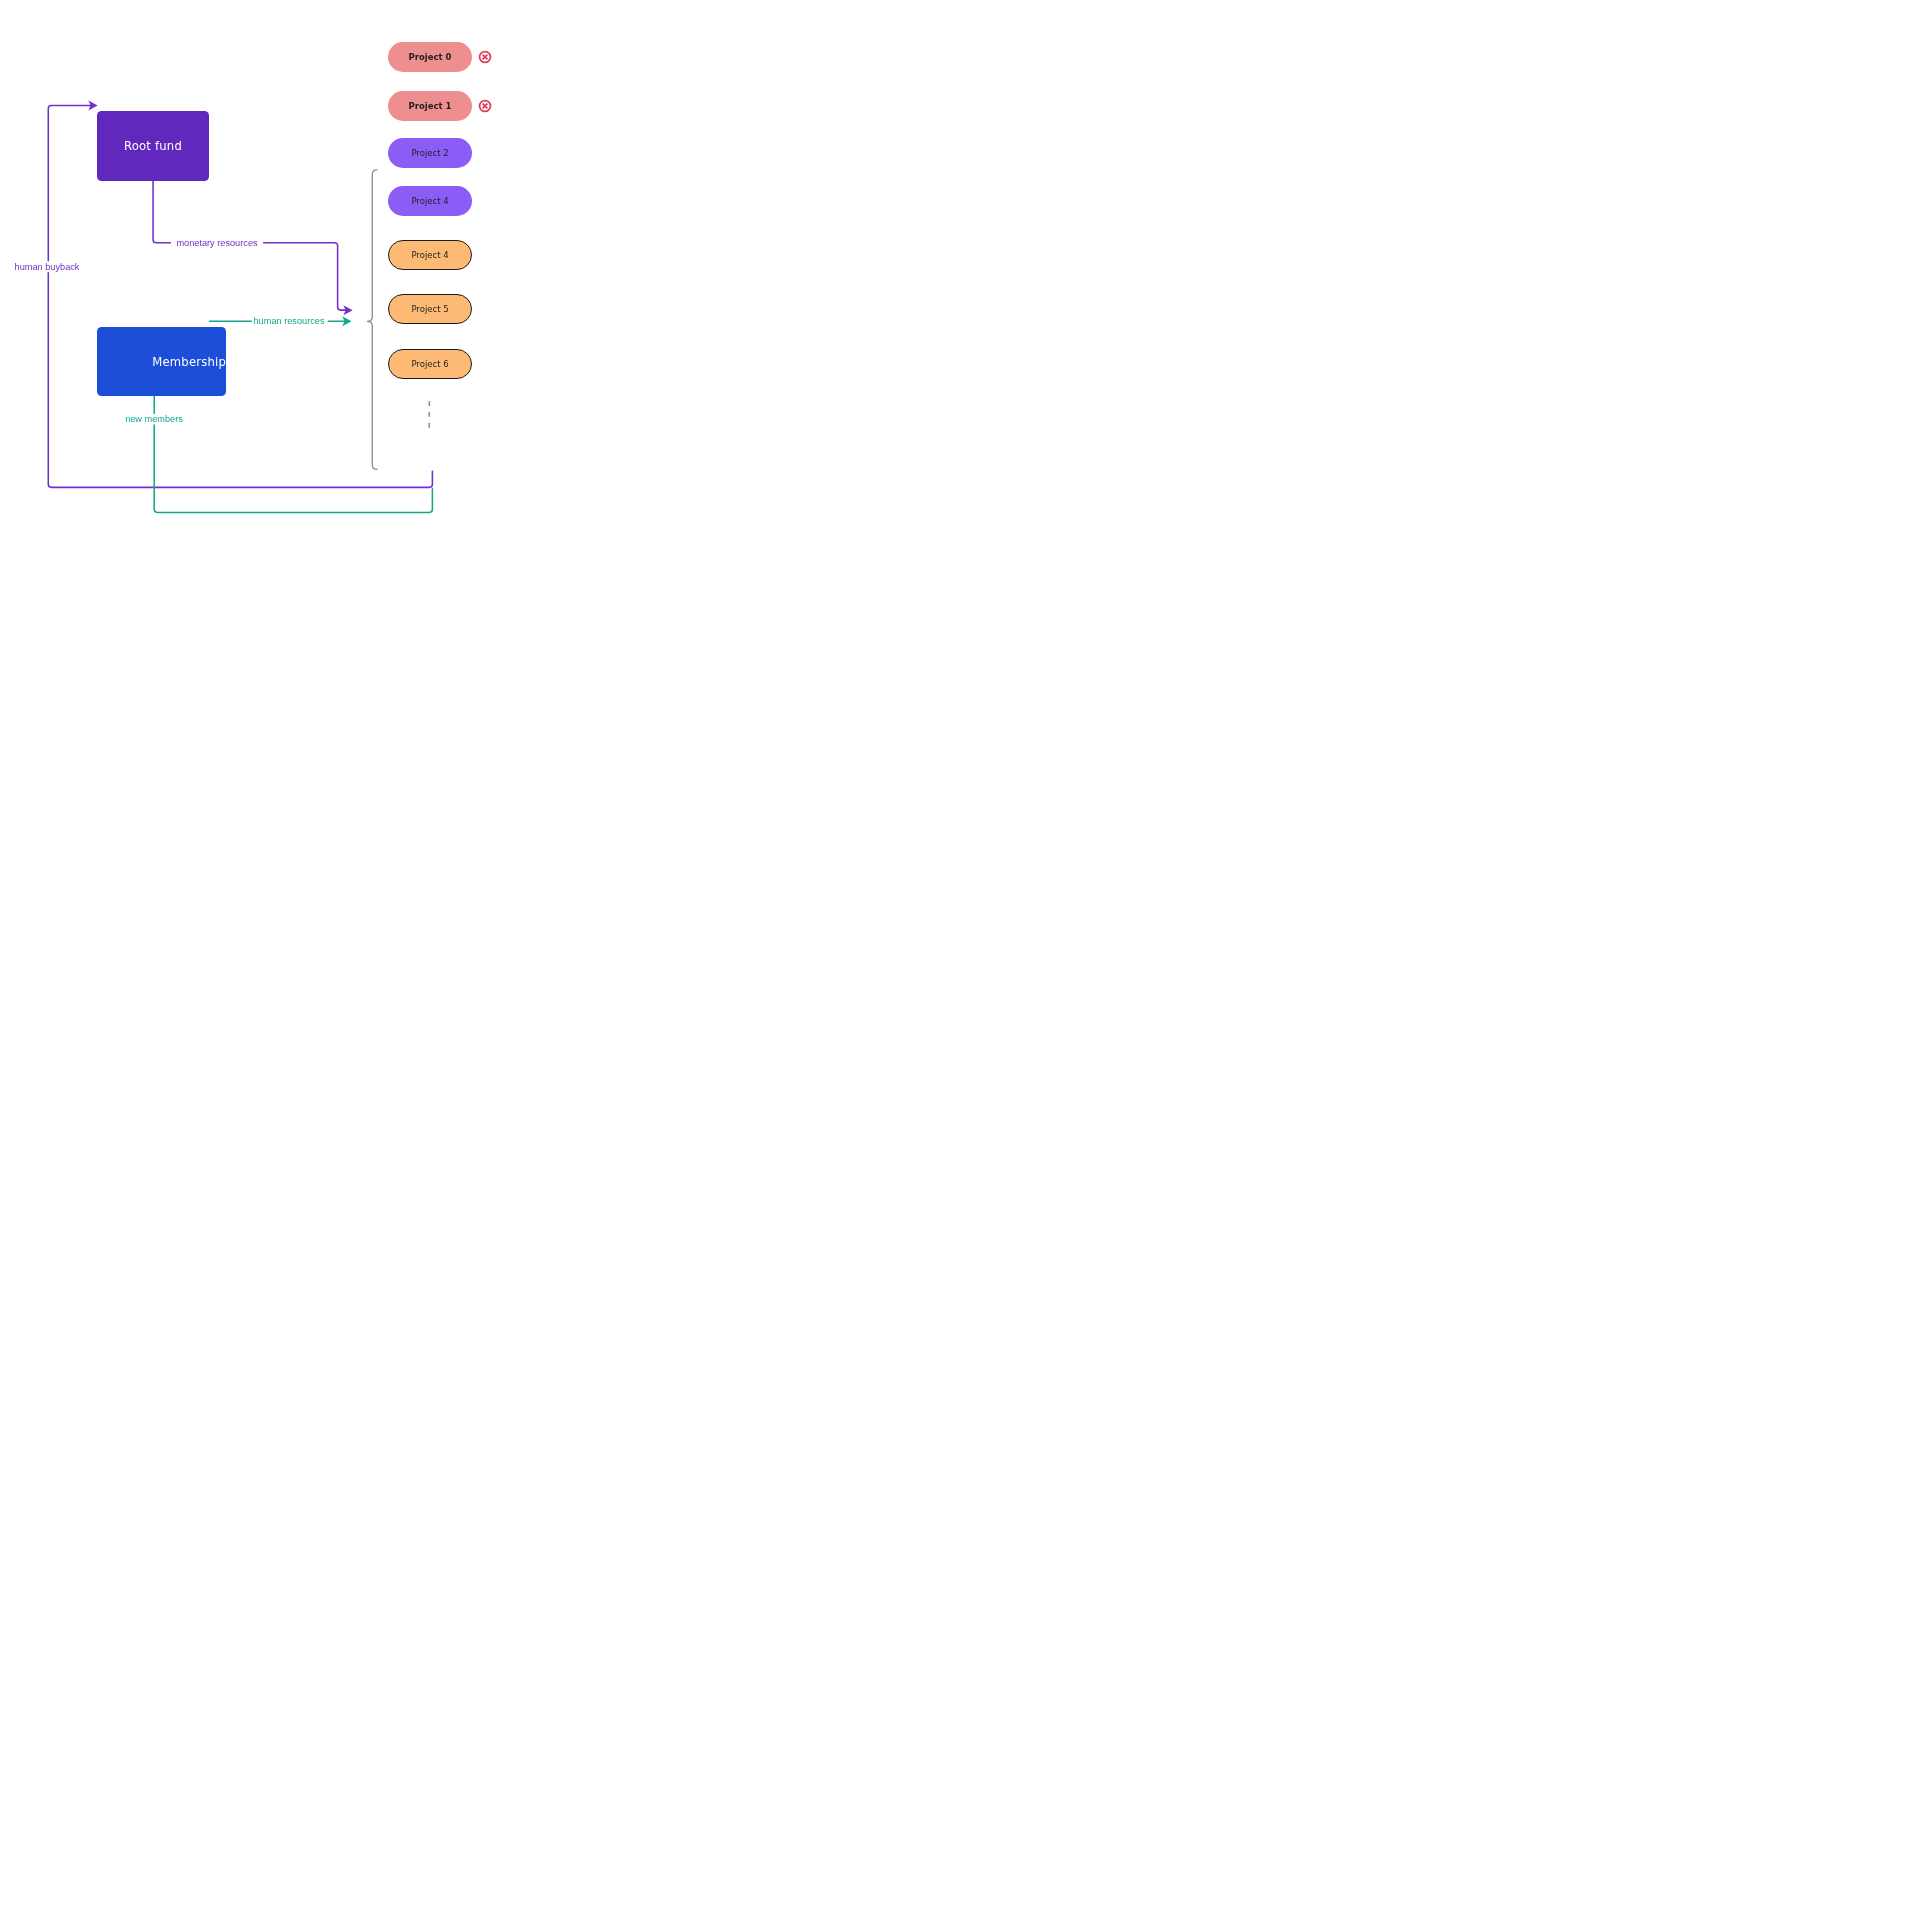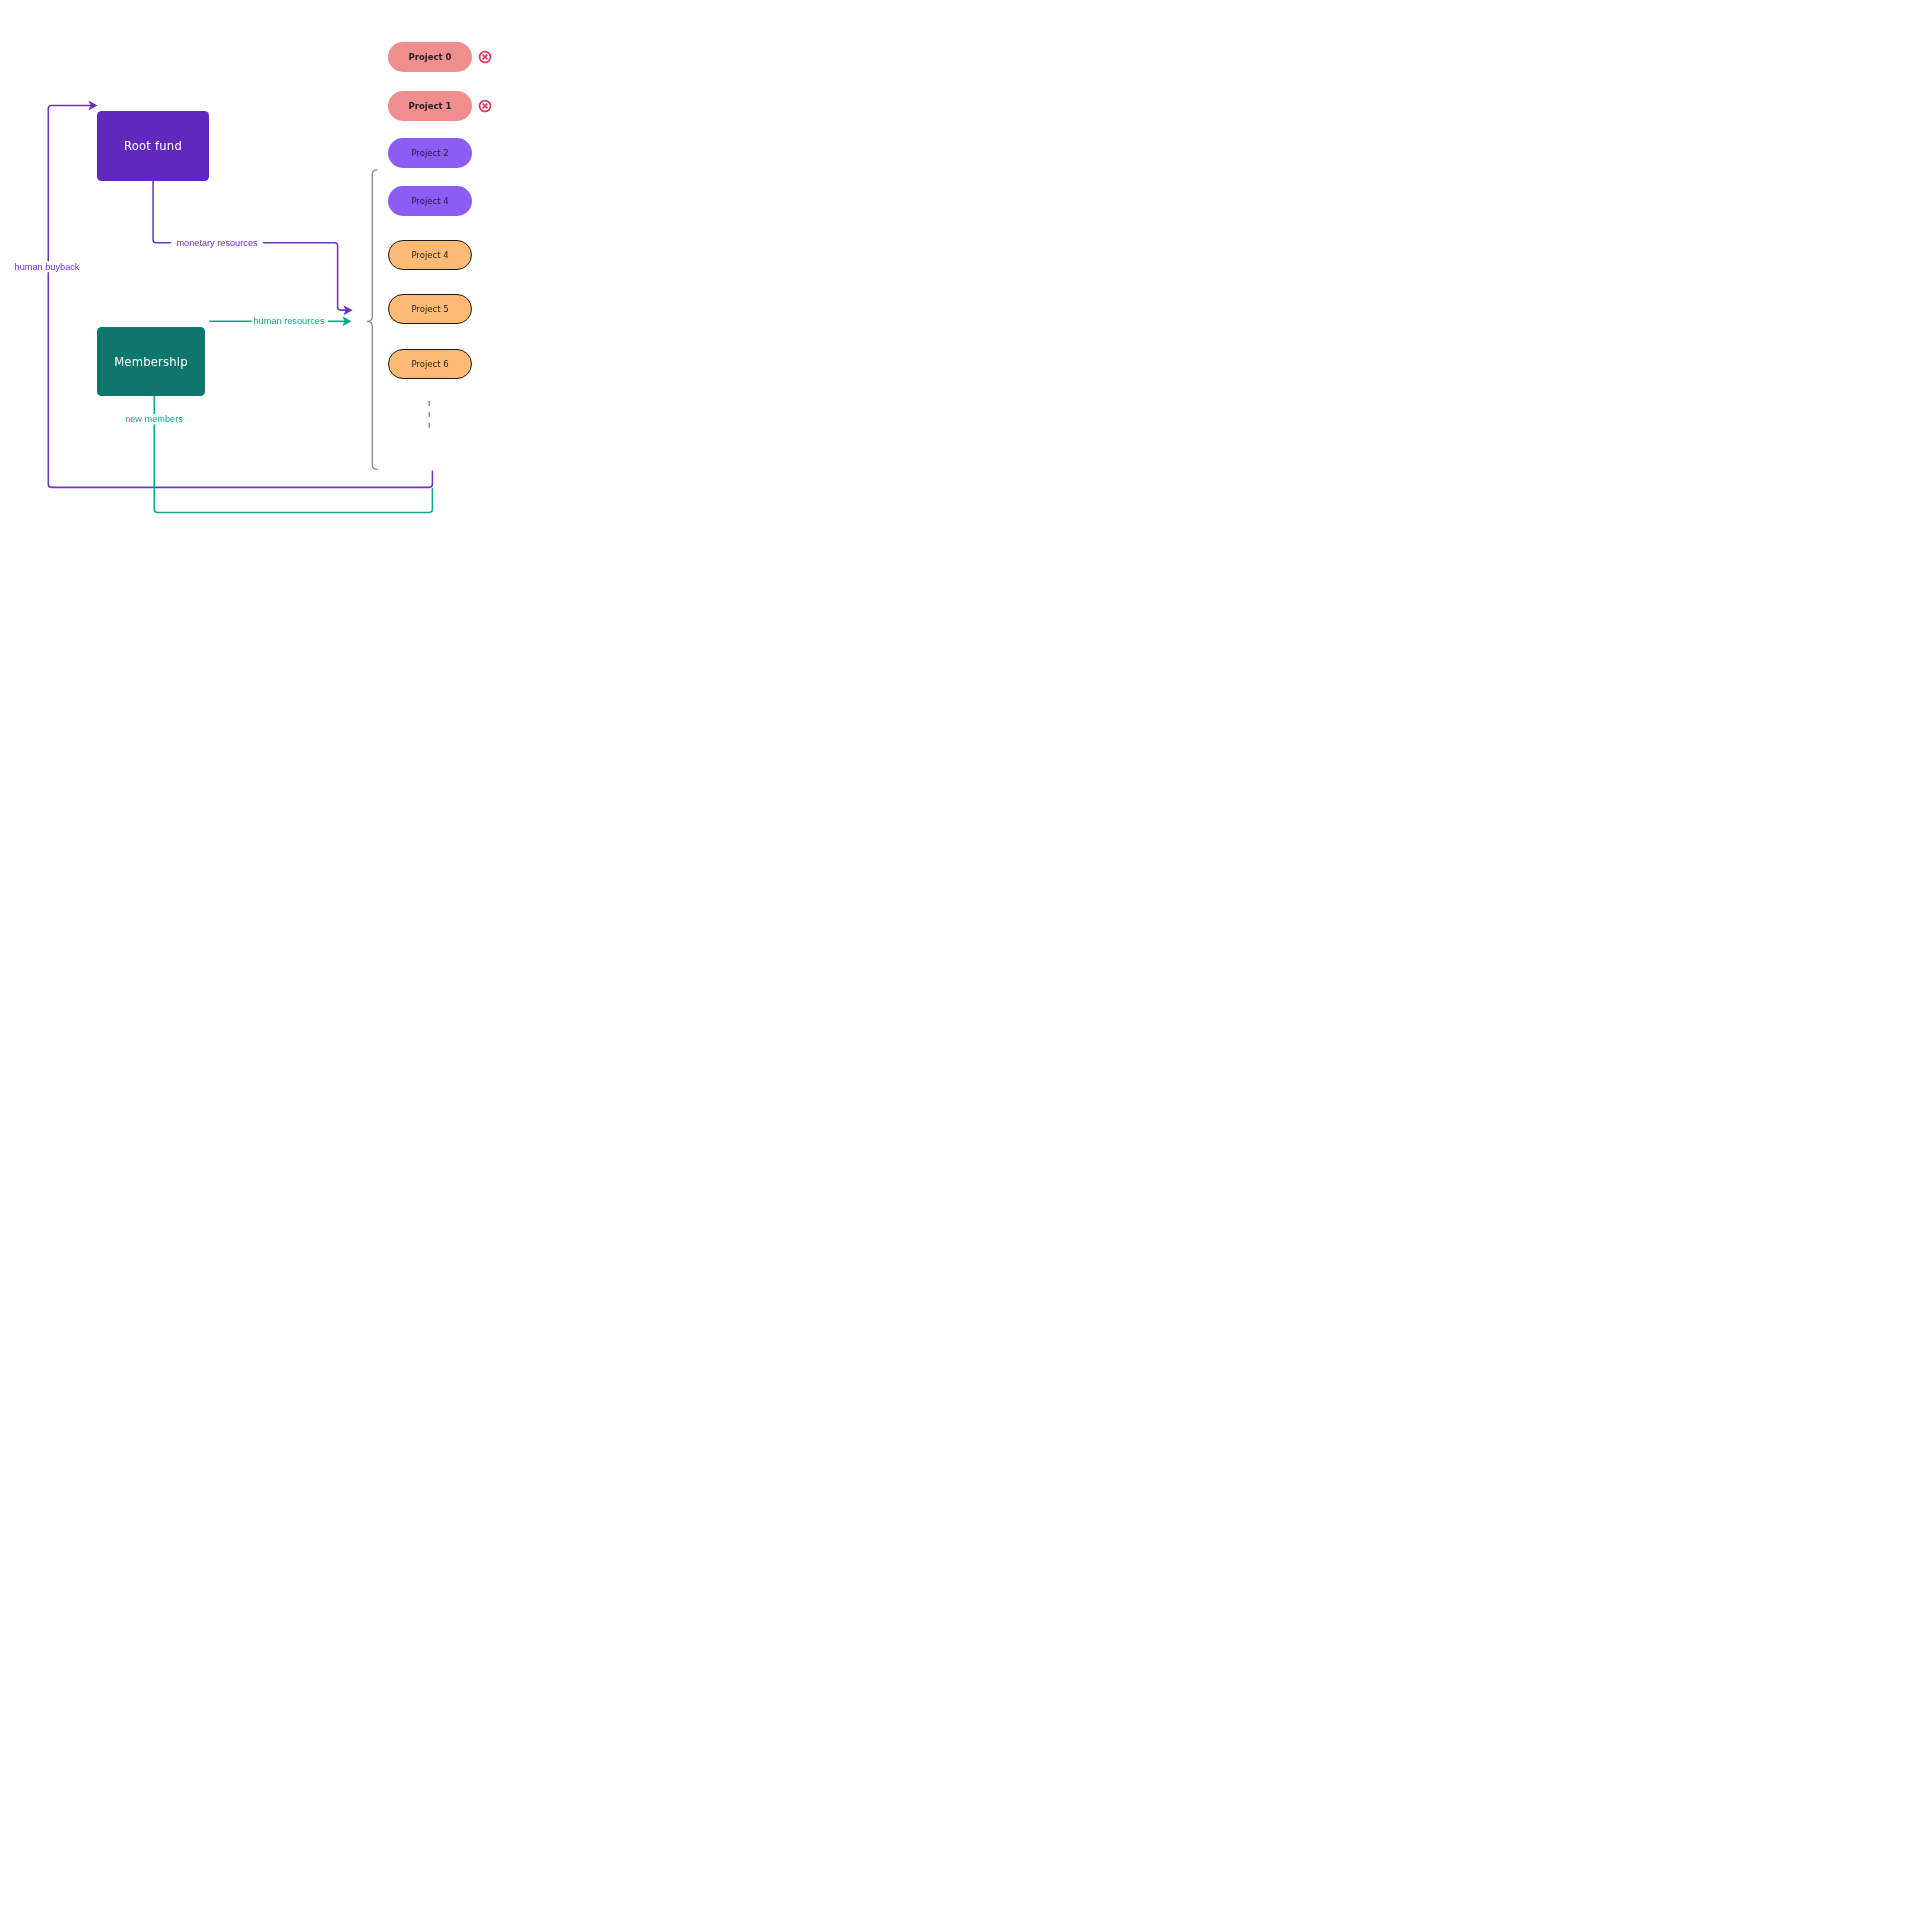--- a/index.html
+++ b/index.html
@@ -17,21 +17,21 @@
   .node{
     position:absolute;
     display:flex;align-items:center;justify-content:center;
     color:#ffffff;
     border-radius:4.6px;
     font-size:11.6px;letter-spacing:0.2px;
     font-family:"DejaVu Sans", sans-serif;
     margin-top:40px;
   }
   .node.root{left:97px;top:71px;width:112px;height:70px;background:#6128BE;}
-  .node.membership{left:97px;top:287px;width:108px;height:69px;background:#0f766e;}
+  .node.membership{left:97px;top:287px;width:129px;height:69px;background:#1d4ed8;justify-content:flex-end;}
 
   
   .pill{
     position:absolute;
     left:388px;width:84px;height:30px;
     border-radius:15px;
     display:flex;align-items:center;justify-content:center;
     font-size:8.5px;color:#1F1F1F;
     box-sizing:border-box;
     font-family:"DejaVu Sans", sans-serif;

